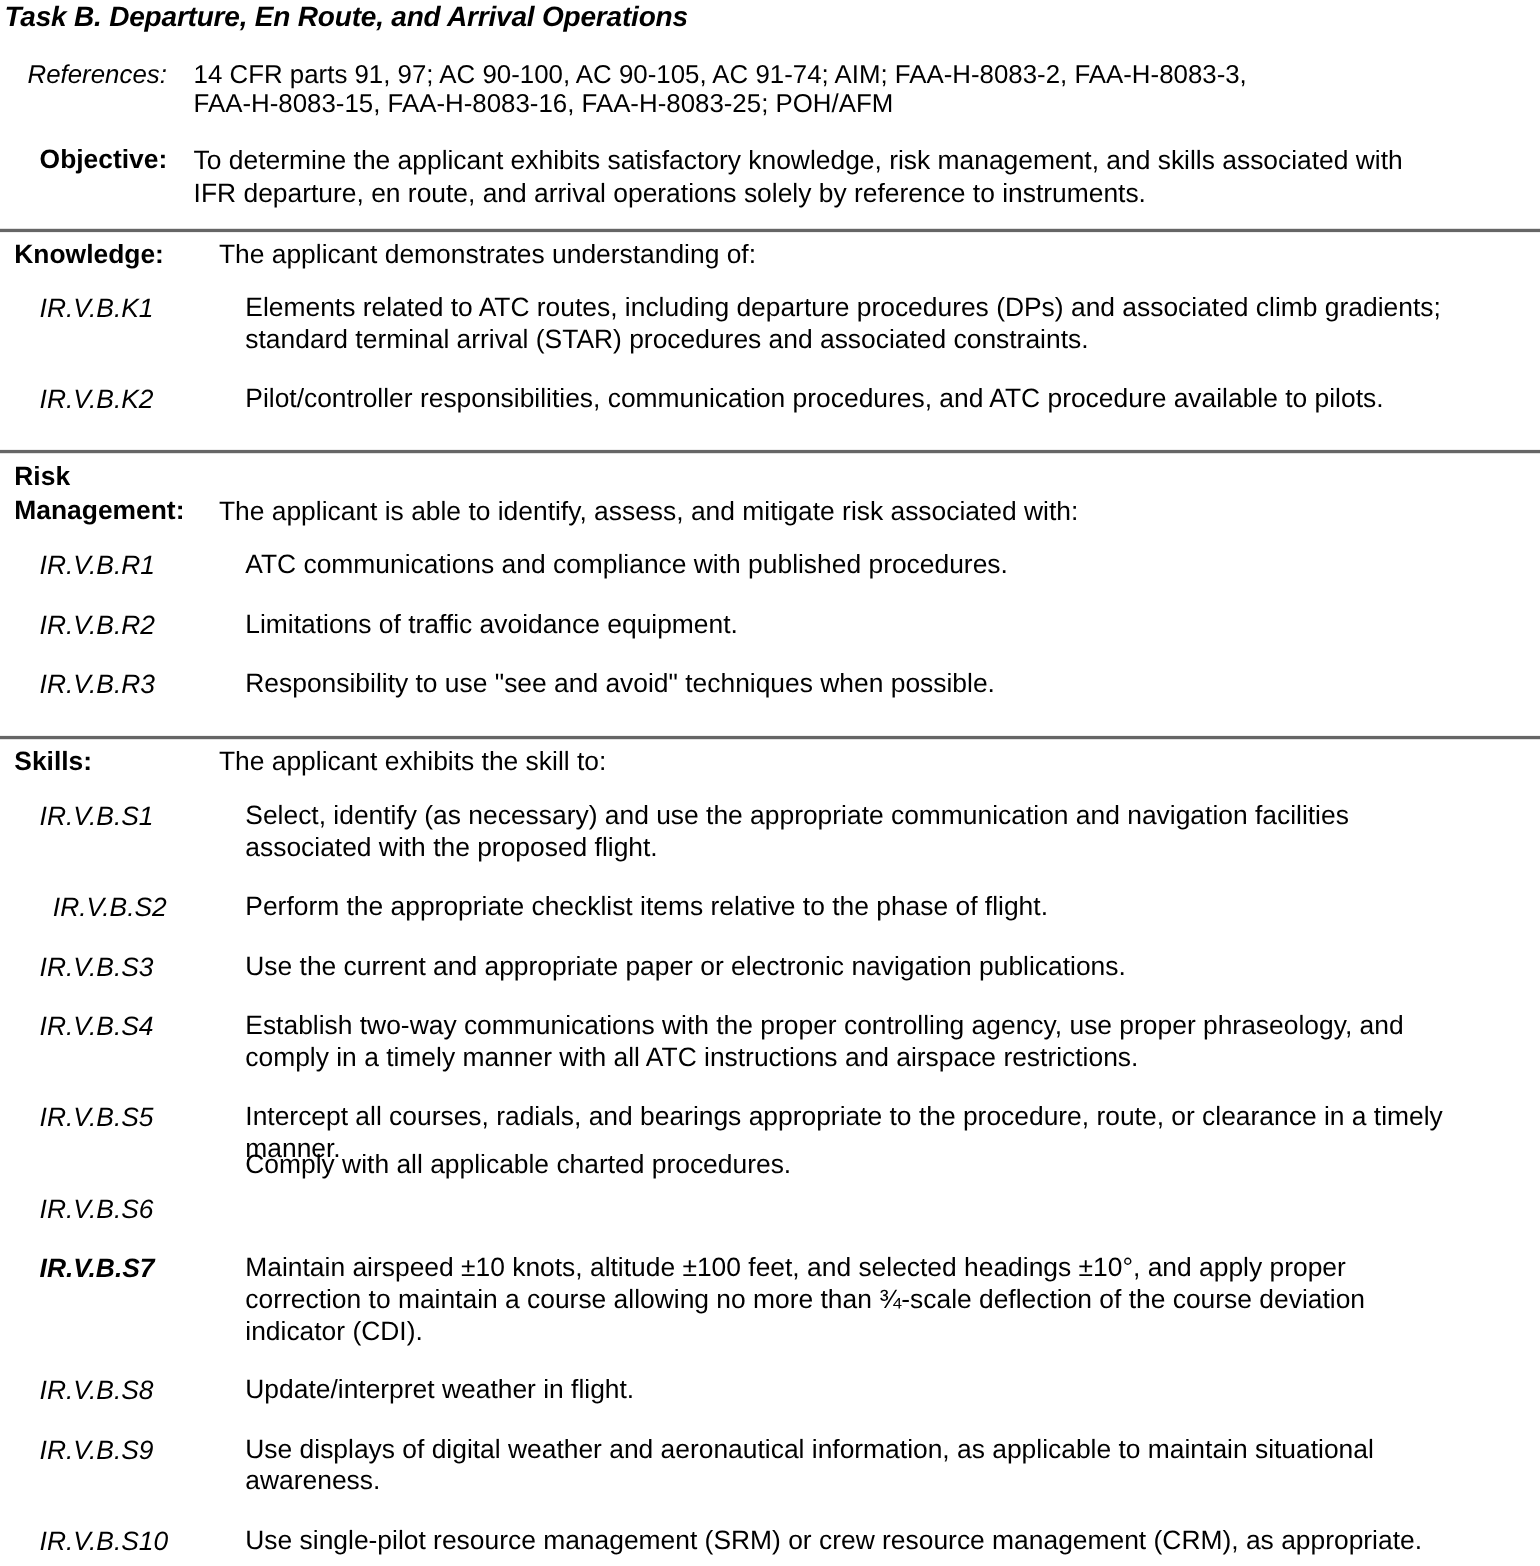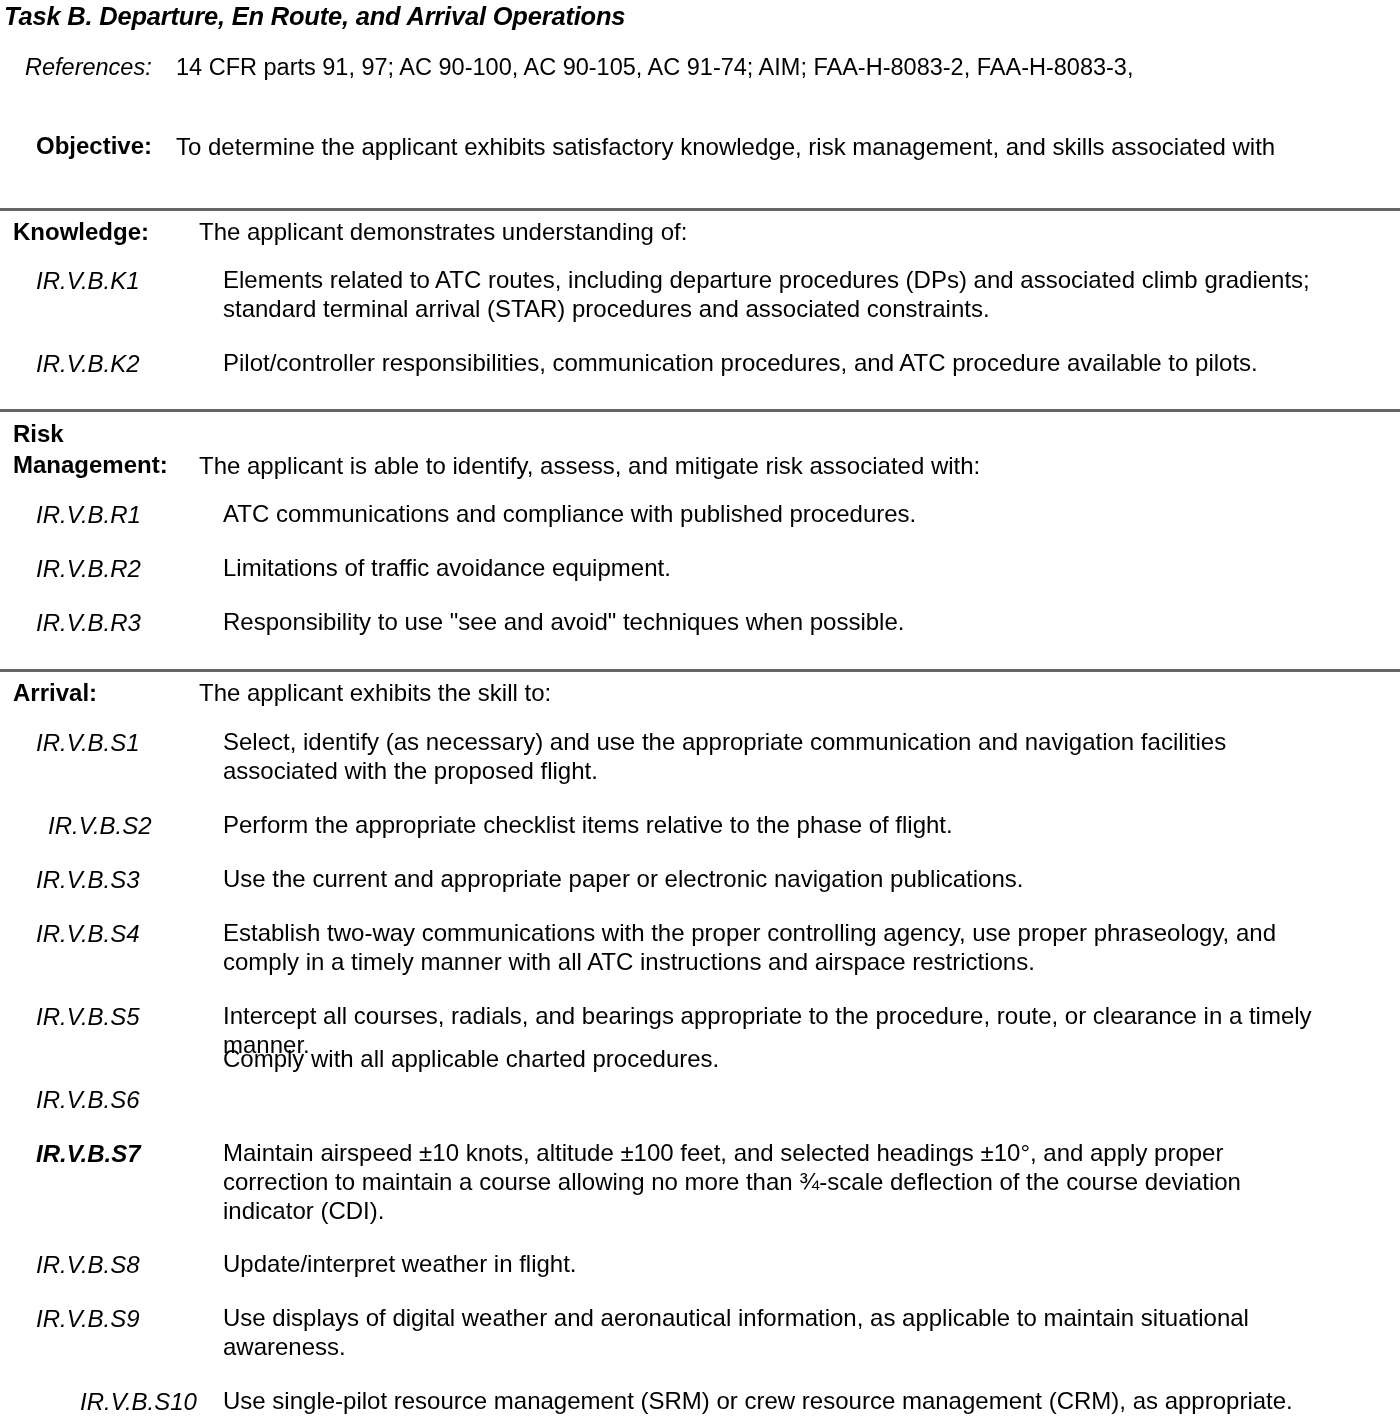--- a/index.html
+++ b/index.html
@@ -20,25 +20,27 @@
   .desc { font-size: 24px; left: 223px; line-height: 29px; }
 </style>
 </head>
 <body>
 
 <div class="abs title">Task B.  Departure, En Route, and Arrival Operations</div>
 
 <div class="abs ref-label">References:</div>
 <div class="abs ref-text">
   <div>14 CFR parts 91, 97; AC 90-100, AC 90-105, AC 91-74; AIM; FAA-H-8083-2, FAA-H-8083-3,</div>
+  <div>FAA-H-8083-15, FAA-H-8083-16, FAA-H-8083-25; POH/AFM</div>
 </div>
 
 <div class="abs obj-label">Objective:</div>
 <div class="abs obj-text">
   <div>To determine the applicant exhibits satisfactory knowledge, risk management, and skills associated with</div>
+  <div>IFR departure, en route, and arrival operations solely by reference to instruments.</div>
 </div>
 
 <div class="rule" style="top:208px;"></div>
 <div class="abs sec-label" style="top:216px;">Knowledge:</div>
 <div class="abs sec-intro" style="top:218px;">The applicant demonstrates understanding of:</div>
 
 <div class="abs code" style="top:267px;">IR.V.B.K1</div>
 <div class="abs desc" style="top:265px;">
   <div>Elements related to ATC routes, including departure procedures (DPs) and associated climb gradients;</div>
   <div>standard terminal arrival (STAR) procedures and associated constraints.</div>
@@ -62,21 +64,21 @@
 <div class="abs code" style="top:555px;">IR.V.B.R2</div>
 <div class="abs desc" style="top:553px;">
   <div>Limitations of traffic avoidance equipment.</div>
 </div>
 <div class="abs code" style="top:609px;">IR.V.B.R3</div>
 <div class="abs desc" style="top:607px;">
   <div>Responsibility to use "see and avoid" techniques when possible.</div>
 </div>
 
 <div class="rule" style="top:669px;"></div>
-<div class="abs sec-label" style="top:677px;">Arrival:</div>
+<div class="abs sec-label" style="top:677px;">Skills:</div>
 <div class="abs sec-intro" style="top:679px;">The applicant exhibits the skill to:</div>
 
 <div class="abs code" style="top:729px;">IR.V.B.S1</div>
 <div class="abs desc" style="top:727px;">
   <div>Select, identify (as necessary) and use the appropriate communication and navigation facilities</div>
   <div>associated with the proposed flight.</div>
 </div>
 <div class="abs code" style="top:812px;margin-left:12px;">IR.V.B.S2</div>
 <div class="abs desc" style="top:810px;">
   <div>Perform the appropriate checklist items relative to the phase of flight.</div>
@@ -107,16 +109,16 @@
 </div>
 <div class="abs code" style="top:1251px;">IR.V.B.S8</div>
 <div class="abs desc" style="top:1249px;">
   <div>Update/interpret weather in flight.</div>
 </div>
 <div class="abs code" style="top:1305px;">IR.V.B.S9</div>
 <div class="abs desc" style="top:1303px;">
   <div>Use displays of digital weather and aeronautical information, as applicable to maintain situational</div>
   <div>awareness.</div>
 </div>
-<div class="abs code" style="top:1388px;margin-left:44px;">IR.V.B.S10</div>
+<div class="abs code" style="top:1388px;">IR.V.B.S10</div>
 <div class="abs desc" style="top:1386px;">
   <div>Use single-pilot resource management (SRM) or crew resource management (CRM), as appropriate.</div>
 </div>
 
 </body></html>

